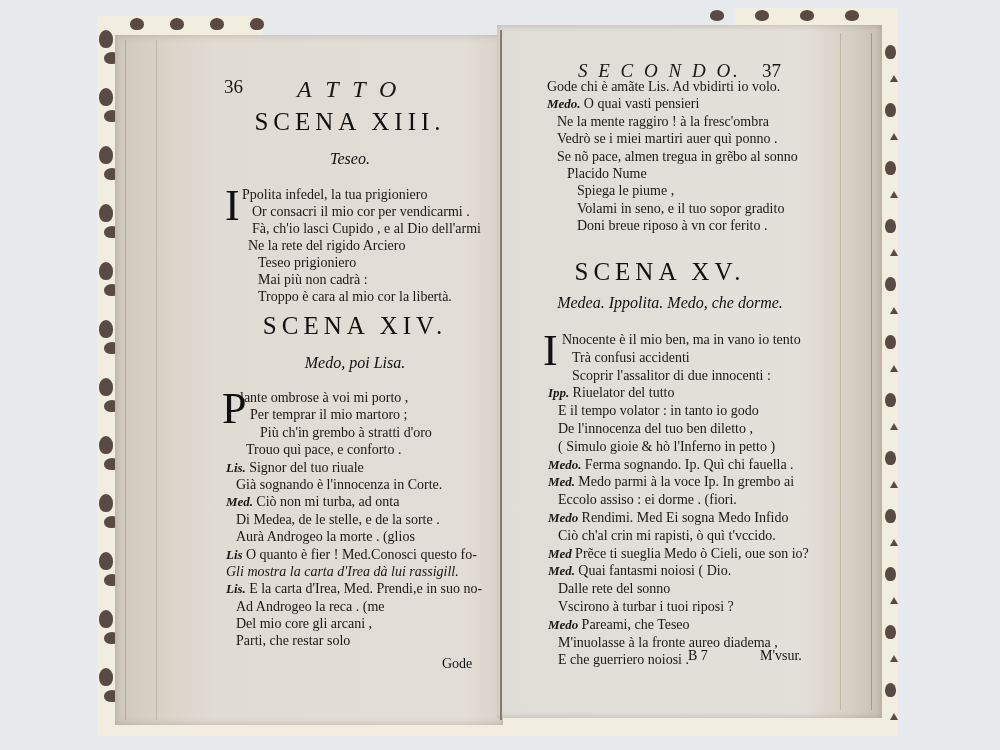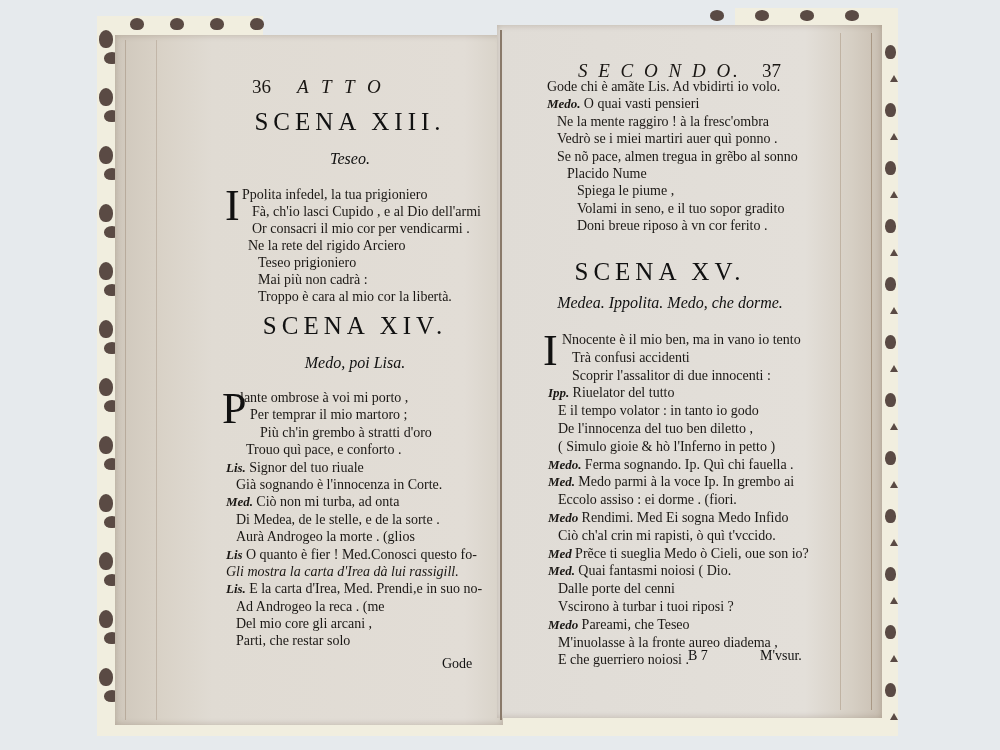--- a/index.html
+++ b/index.html
@@ -92,30 +92,30 @@
 
 <div class="page page-left">
     <div class="edge"></div>
   </div>
 
 <div class="page page-right">
     <div class="edge"></div>
   </div>
 <div class="spine"></div>
 
-<div class="hdr" style="left:252px;top:76px;font-size:19px;">36</div>
-<div class="hdr" style="left:297px;top:76px;font-size:19px;font-style:italic;letter-spacing:4px;">A T T O</div>
+<div class="hdr" style="left:224px;top:76px;font-size:19px;">36</div>
+<div class="hdr" style="left:297px;top:76px;font-size:24px;font-style:italic;letter-spacing:4px;">A T T O</div>
 
 <div class="scena" style="left:230px;top:108px;width:240px;">SCENA XIII.</div>
 <div class="persone" style="left:230px;top:150px;width:240px;">Teseo.</div>
 <div class="dropcap" style="left:225px;top:186px;">I</div>
 <div class="text" id="l-s0" style="left: 228px; top: 186px; font-size: 14px;">
     <div class="line" style="padding-left: 14px; height: 17px;"><span>Ppolita infedel, la tua prigioniero</span></div>
+    <div class="line" style="padding-left: 24px; height: 17px;"><span>Or consacri il mio cor per vendicarmi .</span></div>
     <div class="line" style="padding-left: 24px; height: 17px;"><span>Fà, ch'io lasci Cupido , e al Dio dell'armi</span></div>
-    <div class="line" style="padding-left: 24px; height: 17px;"><span>Or consacri il mio cor per vendicarmi .</span></div>
     <div class="line" style="padding-left: 20px; height: 17px;"><span>Ne la rete del rigido Arciero</span></div>
     <div class="line" style="padding-left: 30px; height: 17px;"><span>Teseo prigioniero</span></div>
     <div class="line" style="padding-left: 30px; height: 17px;"><span>Mai più non cadrà :</span></div>
     <div class="line" style="padding-left: 30px; height: 17px;"><span>Troppo è cara al mio cor la libertà.</span></div>
   </div>
 
 <div class="scena" style="left:225px;top:312px;width:260px;">SCENA XIV.</div>
 <div class="persone" style="left:225px;top:354px;width:260px;">Medo, poi Lisa.</div>
 <div class="dropcap" style="left:222px;top:389px;">P</div>
 <div class="text" id="l-s1" style="left: 226px; top: 389px; font-size: 14px;">
@@ -163,21 +163,21 @@
     <div class="line" style="padding-left: 10px; height: 17.8px;"><span>E il tempo volator : in tanto io godo</span></div>
     <div class="line" style="padding-left: 10px; height: 17.8px;"><span>De l'innocenza del tuo ben diletto ,</span></div>
     <div class="line" style="padding-left: 10px; height: 17.8px;"><span>( Simulo gioie &amp; hò l'Inferno in petto )</span></div>
     <div class="line" style="padding-left: 0px; height: 17.8px;"><span class="sp">Medo. </span><span>Ferma sognando. Ip. Quì chi fauella .</span></div>
     <div class="line" style="padding-left: 0px; height: 17.8px;"><span class="sp">Med. </span><span>Medo parmi à la voce Ip. In grembo ai</span></div>
     <div class="line" style="padding-left: 10px; height: 17.8px;"><span>Eccolo assiso : ei dorme .              (fiori.</span></div>
     <div class="line" style="padding-left: 0px; height: 17.8px;"><span class="sp">Medo </span><span>Rendimi. Med Ei sogna Medo Infido</span></div>
     <div class="line" style="padding-left: 10px; height: 17.8px;"><span>Ciò ch'al crin mi rapisti, ò quì t'vccido.</span></div>
     <div class="line" style="padding-left: 0px; height: 17.8px;"><span class="sp">Med </span><span>Prẽce ti sueglia Medo ò Cieli, oue son io?</span></div>
     <div class="line" style="padding-left: 0px; height: 17.8px;"><span class="sp">Med. </span><span>Quai fantasmi noiosi                    ( Dio.</span></div>
-    <div class="line" style="padding-left: 10px; height: 17.8px;"><span>Dalle porte del cenni</span></div>
+    <div class="line" style="padding-left: 10px; height: 17.8px;"><span>Dalle rete del sonno</span></div>
     <div class="line" style="padding-left: 10px; height: 17.8px;"><span>Vscirono à turbar i tuoi riposi ?</span></div>
     <div class="line" style="padding-left: 0px; height: 17.8px;"><span class="sp">Medo </span><span>Pareami, che Teseo</span></div>
     <div class="line" style="padding-left: 10px; height: 17.8px;"><span>M'inuolasse à la fronte aureo diadema ,</span></div>
     <div class="line" style="padding-left: 10px; height: 17.8px;"><span>E che guerriero noiosi .</span></div>
   </div>
 
 <div class="catch" style="left:688px;top:648px;">B 7</div>
 <div class="catch" style="left:760px;top:648px;">M'vsur.</div>
 
 </body></html>

